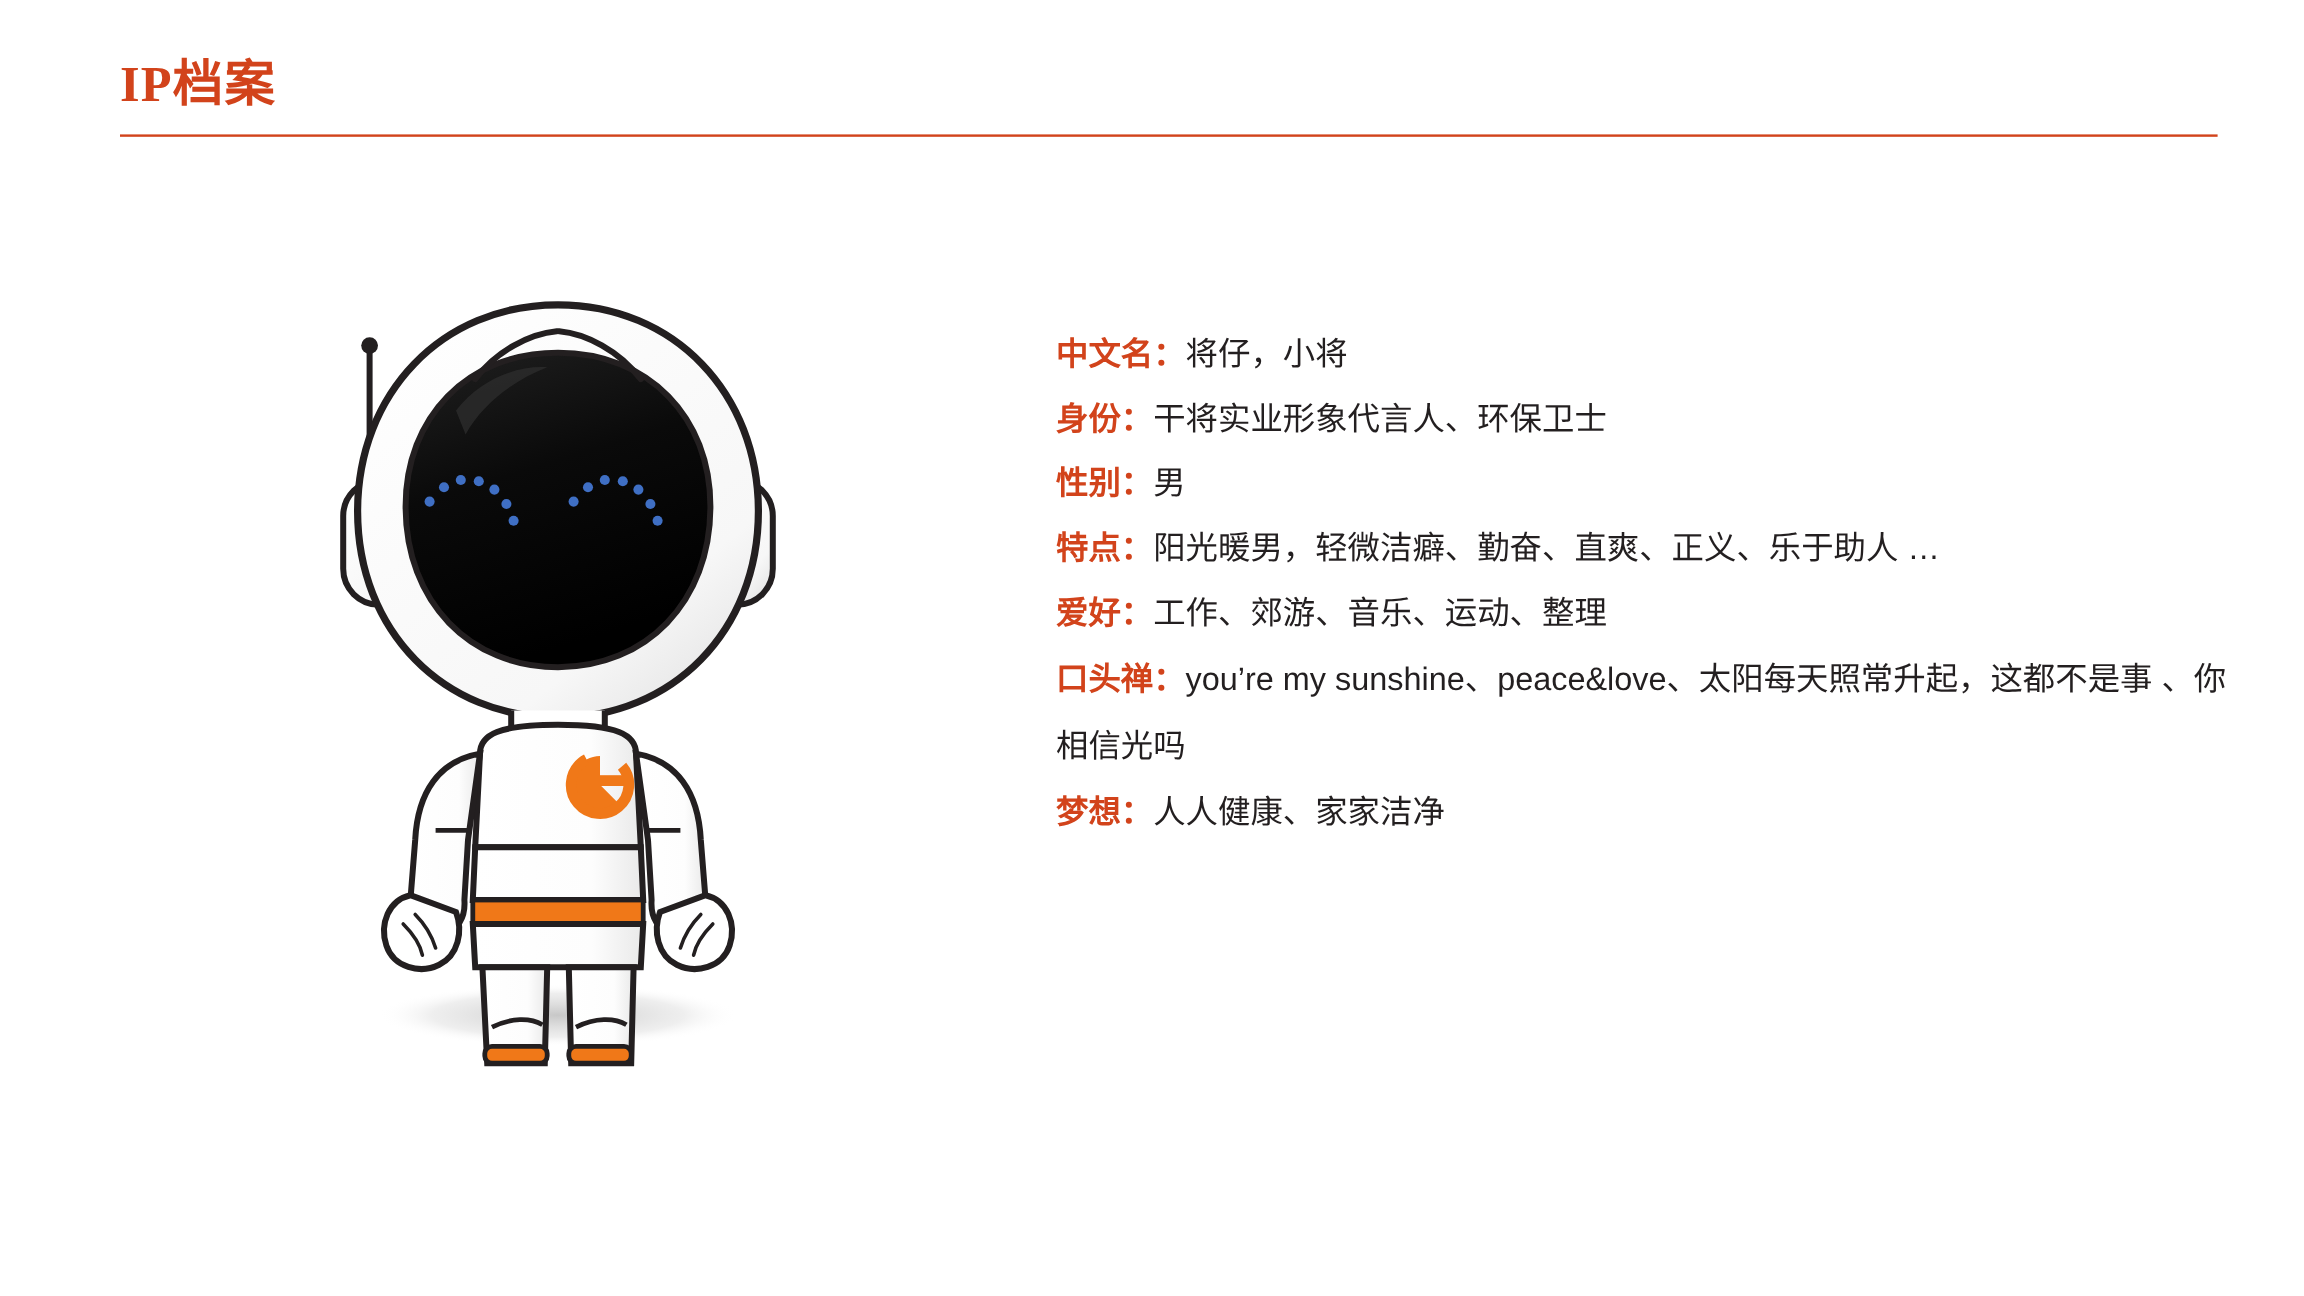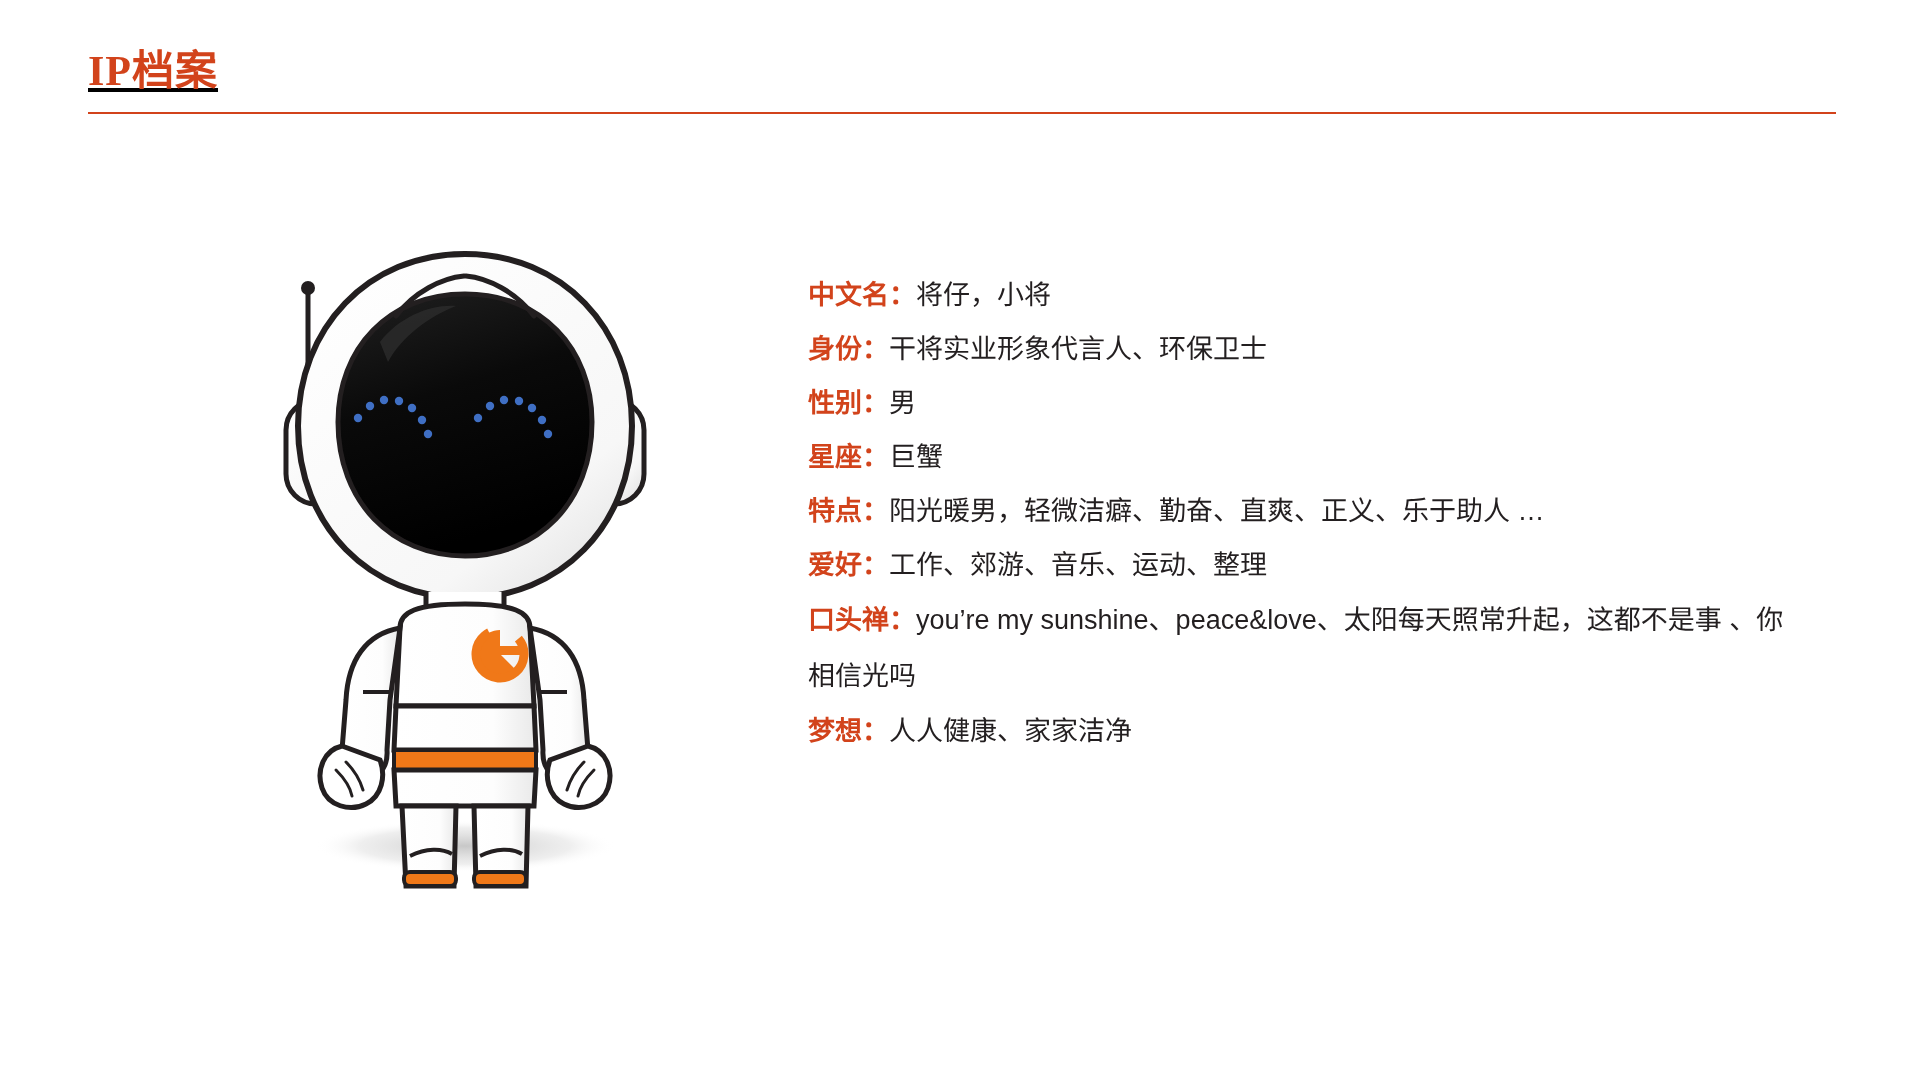--- a/index.html
+++ b/index.html
@@ -11,24 +11,23 @@
     width: 1920px;
     height: 1080px;
     position: relative;
     font-family: "Liberation Sans", "DejaVu Sans", sans-serif;
     overflow: hidden;
   }
 
   
   .title-wrap {
     position: absolute;
-    left: 88px;
+    left: 100px;
     top: 48px;
     width: 1748px;
-    text-decoration: underline;
   }
   .page-title {
     font-family: "Liberation Serif", "DejaVu Serif", serif;
     font-weight: bold;
     font-size: 42px;
     color: #D2431B;
     letter-spacing: 1px;
     line-height: 1.1;
     margin: 0;
     white-space: nowrap;
@@ -50,21 +49,21 @@
   }
   .mascot-svg {
     display: block;
     width: 430px;
     height: 660px;
   }
 
   
   .profile {
     position: absolute;
-    left: 808px;
+    left: 880px;
     top: 268px;
     width: 1000px;
   }
   .profile-row {
     display: block;
     font-size: 27px;
     line-height: 54px;
     color: #231f20;
     white-space: nowrap;
   }
@@ -199,23 +198,20 @@
   <div class="profile-row">
     <span class="label">中文名：</span><span class="value">将仔，小将</span>
   </div>
   <div class="profile-row">
     <span class="label">身份：</span><span class="value">干将实业形象代言人、环保卫士</span>
   </div>
   <div class="profile-row">
     <span class="label">性别：</span><span class="value">男</span>
   </div>
   <div class="profile-row">
-    <span class="label">星座：</span><span class="value">巨蟹</span>
-  </div>
-  <div class="profile-row">
     <span class="label">特点：</span><span class="value">阳光暖男，轻微洁癖、勤奋、直爽、正义、乐于助人 …</span>
   </div>
   <div class="profile-row">
     <span class="label">爱好：</span><span class="value">工作、郊游、音乐、运动、整理</span>
   </div>
   <div class="profile-row wrap">
     <span class="label">口头禅：</span><span class="value">you’re my sunshine、peace&amp;love、太阳每天照常升起，这都不是事 、你相信光吗</span>
   </div>
   <div class="profile-row">
     <span class="label">梦想：</span><span class="value">人人健康、家家洁净</span>

